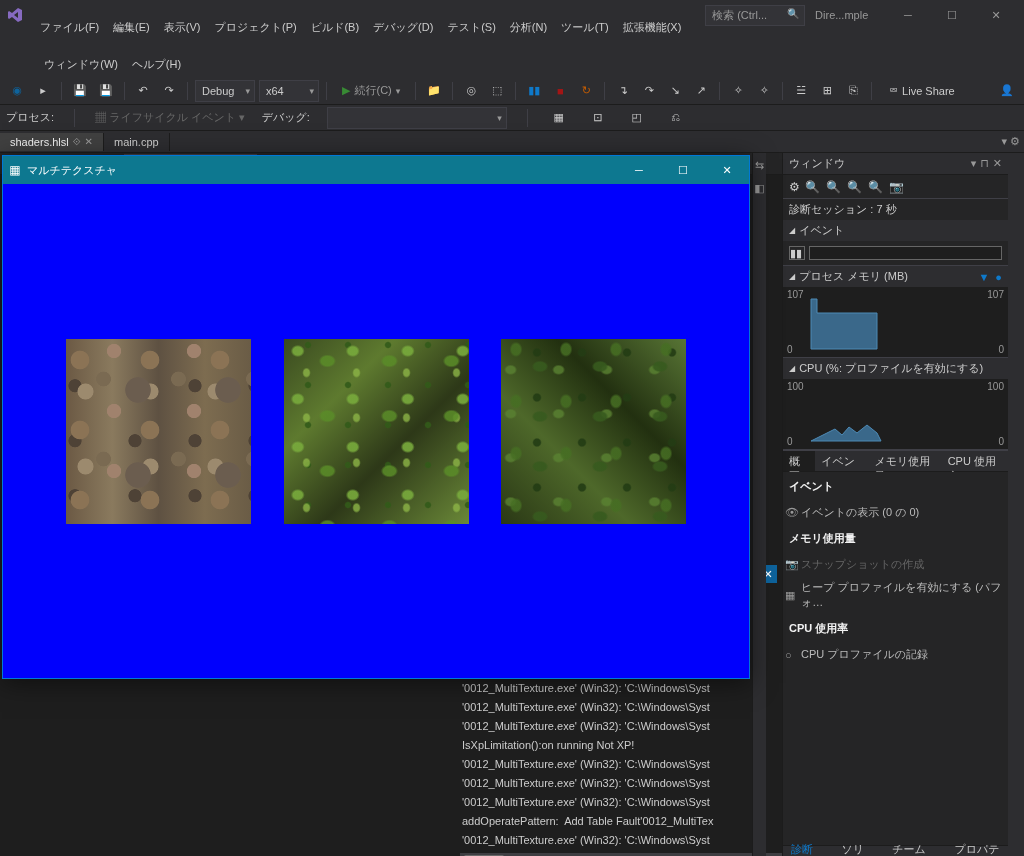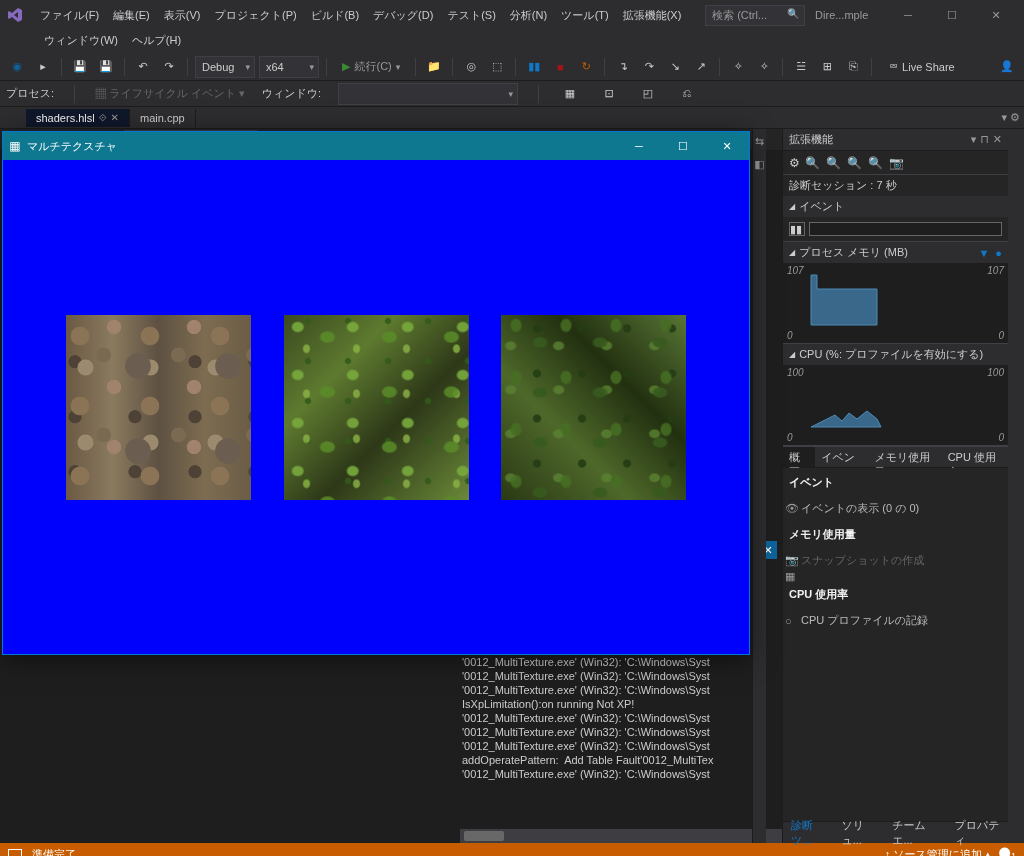--- a/index.html
+++ b/index.html
@@ -1,40 +1,40 @@
 <!DOCTYPE html>
 <html><head>
 <meta charset="utf-8">
 <style>
 * { margin:0; padding:0; box-sizing:border-box; font-family:"Meiryo UI","Segoe UI",sans-serif; }
 body { background:#2d2d30; color:#ccc; font-size:11px; width:1024px; height:856px; overflow:hidden; position:relative; }
 .titlebar { height:30px; background:#2d2d30; display:flex; align-items:center; padding:0 6px; }
 .vs-logo { width:18px; height:18px; display:flex; align-items:center; justify-content:center; margin-right:10px; }
 .menu-row { display:flex; align-items:center; gap:2px; flex-wrap:wrap; }
-.menu-item { padding:3px 6px; white-space:nowrap; cursor:pointer; }
+.menu-item { padding:3px 6px; white-space:nowrap; cursor:pointer;margin-top:24px; }
 .search-box { background:#333337; border:1px solid #3f3f46; padding:2px 20px 2px 6px; color:#999; font-size:11px; width:100px; position:relative; margin-left:auto; }
 .search-box::after { content:"🔍"; position:absolute; right:4px; top:2px; font-size:10px; }
 .title-text { color:#999; margin-left:10px; font-size:11px; }
 .win-controls { display:flex; margin-left:auto; }
 .win-btn { width:44px; height:28px; display:flex; align-items:center; justify-content:center; color:#999; }
 .menu-row2 { display:flex; align-items:center; padding:0 6px 2px 38px; gap:2px; }
 .toolbar { height:28px; background:#2d2d30; display:flex; align-items:center; padding:0 6px; gap:4px; border-bottom:1px solid #1c1c1c; }
 .tbtn { width:22px; height:22px; display:flex; align-items:center; justify-content:center; color:#ccc; position:relative; }
 .tbtn.blue { color:#0e639c; }
 .tbtn.yellow { color:#e8ab00; }
 .tdrop { background:#333337; border:1px solid #3f3f46; padding:2px 18px 2px 6px; color:#ccc; font-size:11px; position:relative; min-width:60px; height:22px; display:flex; align-items:center; }
 .tdrop::after { content:"▾"; position:absolute; right:4px; color:#999; font-size:9px; }
 .sep { width:1px; height:18px; background:#3f3f46; margin:0 3px; }
 .continue-btn { display:flex; align-items:center; gap:4px; padding:2px 8px; color:#999; }
 .continue-btn .tri { color:#388a34; }
 .live-share { display:flex; align-items:center; gap:4px; padding:2px 6px; color:#ccc; margin-left:4px; }
 .debug-bar { height:26px; background:#2d2d30; display:flex; align-items:center; padding:0 6px; gap:17px; border-bottom:1px solid #1c1c1c; }
 .tabrow { height:22px; background:#2d2d30; display:flex; align-items:center; border-bottom:1px solid #1c1c1c; overflow:hidden; }
 .tab { padding:3px 10px; background:#2d2d30; color:#ccc; display:flex; align-items:center; gap:4px; font-size:11px; border-right:1px solid #1c1c1c; }
-.tab.active { background:#0f172a; color:#f1f1f1;margin-left:26px; }
+.tab.active { background:#404040; color:#f1f1f1; }
 .tab .x { color:#999; font-size:10px; }
 .main-area { display:flex; height:714px; background:#1e1e1e; position:relative; }
 .editor-pane { flex:1; position:relative; background:#1e1e1e; }
 .sub-tool { height:22px; background:#252526; display:flex; align-items:center; padding:0 6px; gap:8px; color:#999; font-size:11px; border-bottom:1px solid #1c1c1c; }
 .sub-tool .dd { background:#252526; border:1px solid #3f3f46; padding:1px 16px 1px 4px; position:relative; }
 .sub-tool .dd::after { content:"▾"; position:absolute; right:3px; font-size:9px; }
 .rendered-win { position:absolute; top:2px; left:2px; width:748px; height:524px; background:#0000fd; border:1px solid #0078d7; z-index:50; box-shadow:0 4px 24px rgba(0,0,0,.5); }
 .rw-title { height:28px; background:#0d7890; display:flex; align-items:center; color:#fff; font-size:11px; }
 .rw-title .ico { width:24px; text-align:center; font-size:12px; }
 .rw-ctrls { margin-left:auto; display:flex; }
@@ -64,21 +64,21 @@
 .tex3 { background:
   radial-gradient(ellipse at 30% 20%, rgba(70,110,35,.85) 9%, transparent 13%),
   radial-gradient(ellipse at 65% 55%, rgba(55,90,30,.9) 11%, transparent 15%),
   radial-gradient(ellipse at 20% 70%, rgba(90,130,50,.8) 8%, transparent 12%),
   radial-gradient(circle at 80% 30%, rgba(35,60,20,.9) 7%, transparent 10%),
   linear-gradient(45deg,#2a3815 0,#4e682a 35%,#223010 65%,#587535 100%),
   #34481e;
   background-size:50px 52px,60px 50px,48px 44px,45px 45px,100% 100%;
 }
 .output-pane { position:absolute; bottom:0; left:460px; right:0; height:190px; background:#1e1e1e; font-family:Consolas,monospace; font-size:11px; color:#ccc; overflow:hidden; }
-.output-text { padding:2px; white-space:pre; line-height:14px; }
+.output-text { padding:2px; white-space:pre; line-height:19px; }
 .output-scroll { position:absolute; bottom:0; left:0; right:0; height:14px; background:#3e3e42; }
 .output-thumb { width:40px; height:10px; background:#686868; margin:2px 0 0 4px; border-radius:2px; }
 .x-badge { position:absolute; top:412px; left:759px; width:18px; height:18px; background:#0e639c; color:#fff; display:flex; align-items:center; justify-content:center; font-size:11px; }
 .right-strip { position:absolute; right:16px; top:0; bottom:0; width:14px; background:#2d2d30; border-left:1px solid #1c1c1c; display:flex; flex-direction:column; gap:10px; padding-top:6px; align-items:center; }
 .right-strip .ri { font-size:11px; color:#999; cursor:pointer; }
 .bottom-tabs { height:22px; background:#2d2d30; display:flex; align-items:center; border-top:1px solid #1c1c1c; font-size:11px; }
 .btab { padding:3px 8px; color:#ccc; cursor:pointer; }
 .btab.active { color:#0e79ca; }
 .diag-panel { width:226px; background:#252526; border-left:1px solid #1c1c1c; display:flex; flex-direction:column; }
 .diag-title { height:22px; background:#2d2d30; display:flex; align-items:center; padding:0 6px; color:#ccc; font-size:11px; border-bottom:1px solid #1c1c1c; }
@@ -91,21 +91,21 @@
 .diag-timeline .t1 { left:20px; width:4px; height:12px; background:#ccc; }
 .diag-timeline .t2 { right:28px; }
 .diag-timeline .t3 { right:10px; width:4px; height:12px; background:#ccc; }
 .diag-sec { border-bottom:1px solid #3f3f46; }
 .diag-sec-h { padding:3px 6px; font-size:11px; display:flex; align-items:center; gap:4px; background:#2d2d30; }
 .diag-sec-h .tri { font-size:8px; }
 .diag-sec-h .rt { margin-left:auto; display:flex; gap:6px; align-items:center; }
 .diag-ev-body { height:24px; display:flex; align-items:center; padding:0 6px; gap:4px; }
 .diag-ev-body .box { width:16px; height:14px; border:1px solid #666; }
 .diag-ev-body .fill { flex:1; height:14px; border:1px solid #666; background:#1e1e1e; }
-.diag-chart { height:80px; background:#1e1e1e; position:relative;font-style:italic; }
+.diag-chart { height:70px; background:#1e1e1e; position:relative; }
 .diag-chart .yl { position:absolute; left:4px; font-size:10px; color:#999; }
 .diag-chart .yr { position:absolute; right:4px; font-size:10px; color:#999; }
 .diag-chart svg { position:absolute; left:24px; right:24px; top:4px; bottom:4px; width:170px; height:62px; }
 .diag-tabs { height:22px; background:#2d2d30; display:flex; border-top:1px solid #3f3f46; border-bottom:1px solid #1c1c1c; }
 .diag-tab { padding:3px 6px; font-size:11px; cursor:pointer; }
 .diag-tab.active { background:#1e1e1e; }
 .diag-content { flex:1; background:#252526; overflow:hidden; }
 .diag-sec2 { padding:4px 6px; font-size:11px; }
 .diag-sec2 .hd { font-weight:bold; padding:3px 0; color:#f1f1f1; }
 .diag-item { padding:4px 6px 4px 18px; display:flex; align-items:center; gap:6px; color:#bbb; position:relative; }
@@ -194,21 +194,21 @@
       <span>⮹</span>
       <span>Live Share</span>
     </div>
   <div class="tbtn" style="margin-left:auto">👤</div>
 </div>
 
 <div class="debug-bar">
   <span>プロセス:</span>
   <div class="sep"></div>
   <span style="color:#666">▦ <span>ライフサイクル イベント</span> ▾</span>
-  <span>ウィンドウ:</span>
+  <span>デバッグ:</span>
   <div class="tdrop" style="min-width:180px"></div>
   <div class="sep"></div>
   <div class="tbtn">▦</div>
   <div class="tbtn">⊡</div>
   <div class="tbtn">◰</div>
   <div class="tbtn">⎌</div>
 </div>
 
 <div class="tabrow">
   <div class="tab active">
@@ -265,21 +265,21 @@
     <div class="right-strip">
       <span class="ri">⇆</span>
       <span class="ri">◧</span>
       <span class="ri" style="margin-top:auto"></span>
     </div>
 
   </div>
 
   <div class="diag-panel">
     <div class="diag-title">
-      <span>拡張機能</span>
+      <span>ウィンドウ</span>
       <span class="ctrls">
           <span>▾</span>
           <span>⊓</span>
           <span>✕</span>
         </span>
     </div>
     <div class="diag-tb">
       <span class="ti">⚙</span>
       <span class="ti">🔍</span>
       <span class="ti">🔍</span>
@@ -348,20 +348,21 @@
         </div>
       <div class="diag-sec2">
           <div class="hd">メモリ使用量</div>
         </div>
       <div class="diag-item" style="color:#666">
           <span class="ii">📷</span>
           <span>スナップショットの作成</span>
         </div>
       <div class="diag-item">
           <span class="ii">▦</span>
+          <span>ヒープ プロファイルを有効にする (パフォ…</span>
         </div>
       <div class="diag-sec2">
           <div class="hd">CPU 使用率</div>
         </div>
       <div class="diag-item">
           <span class="ii">○</span>
           <span>CPU プロファイルの記録</span>
         </div>
     </div>
     <div class="bottom-diag-tabs">

